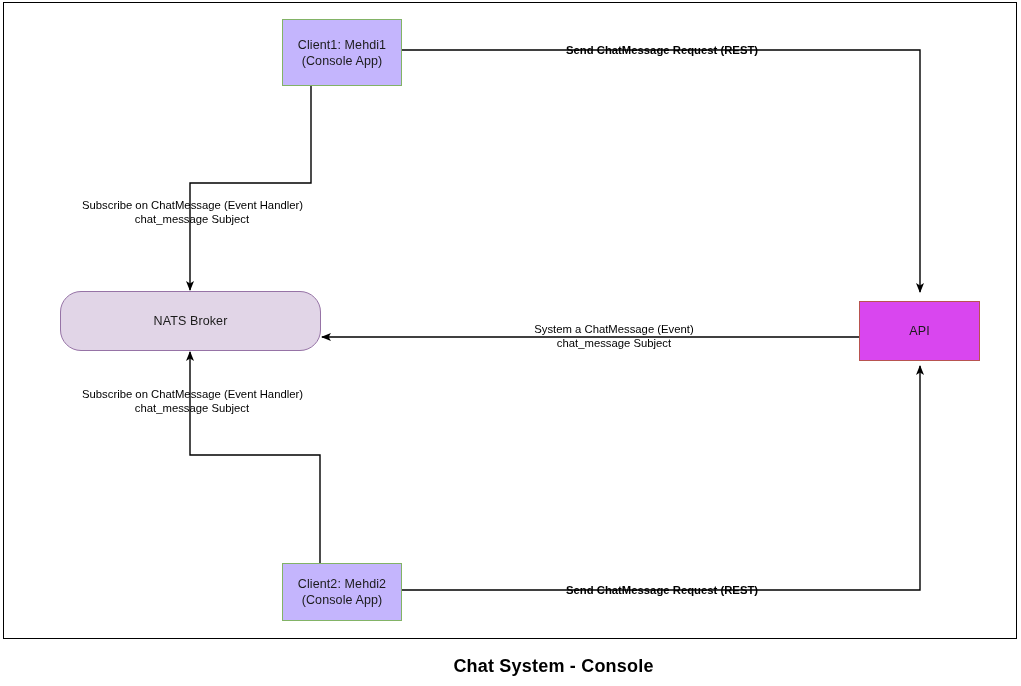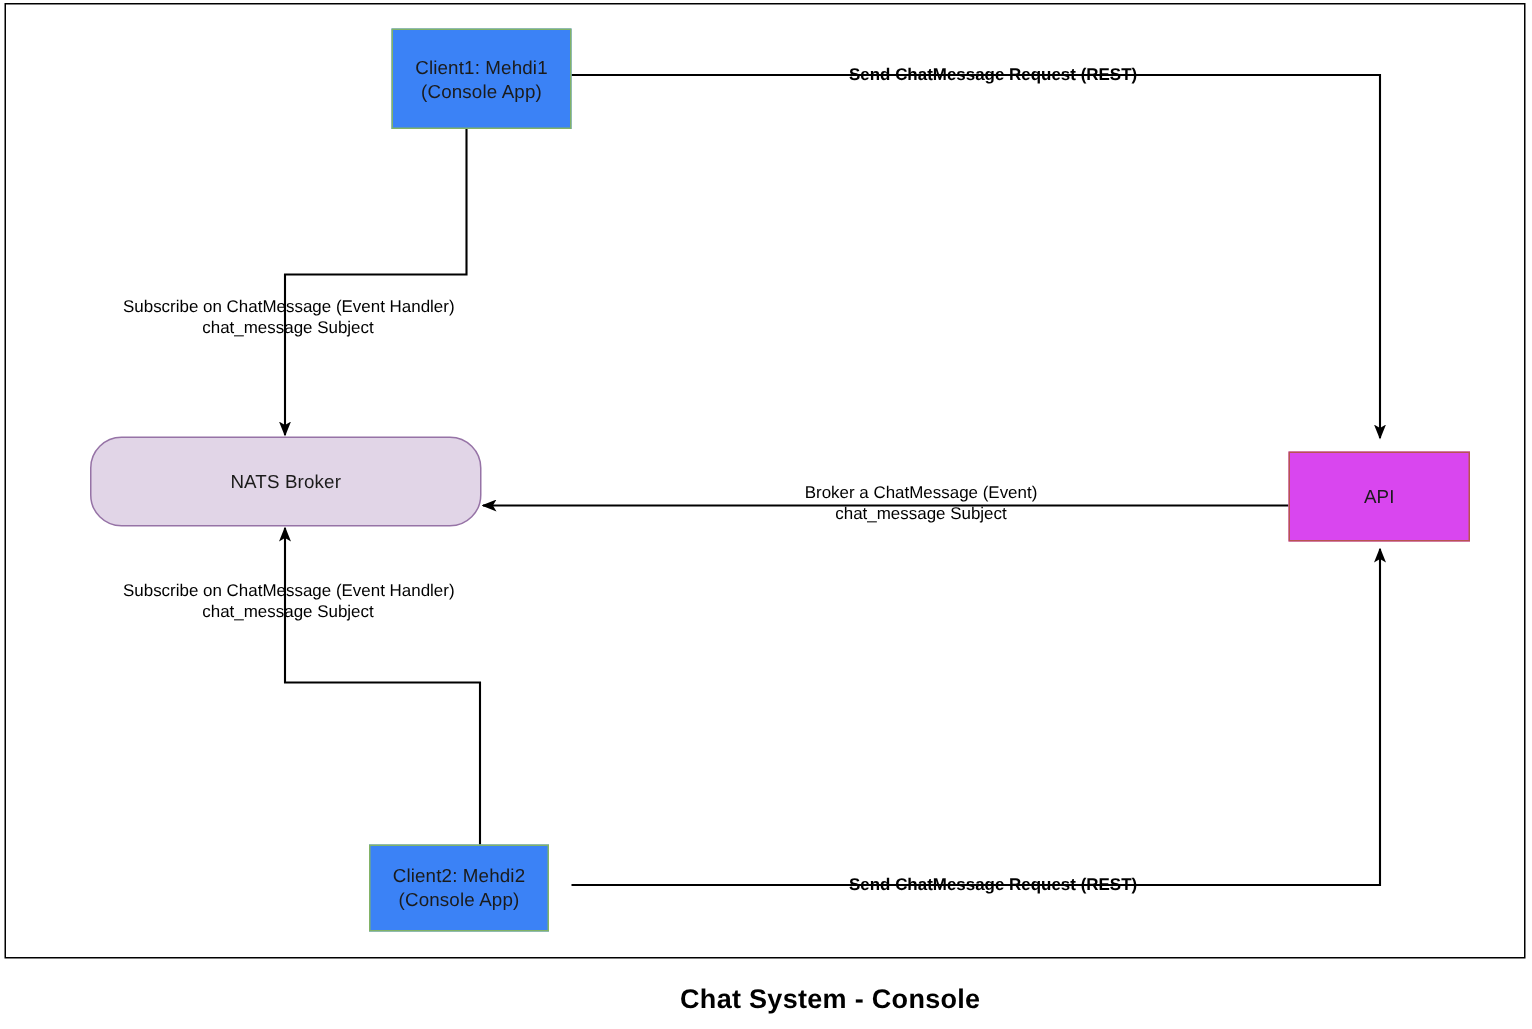--- a/index.html
+++ b/index.html
@@ -43,22 +43,23 @@
     display: flex;
     align-items: center;
     justify-content: center;
     text-align: center;
     font-size: 12.5px;
     color: #1b1b1b;
     line-height: 16px;
     letter-spacing: 0.1px;
   }
   .node-client {
-    background: #3b82f6;
+    background: #c4b5fd;
     border: 1px solid #82b366;
+    margin-left: 21px;
   }
   .node-broker {
     background: #e1d5e7;
     border: 1px solid #9673a6;
     border-radius: 21px;
   }
   .node-api {
     background: #d946ef;
     border: 1px solid #b85450;
   }
@@ -134,38 +135,38 @@
   </div>
 
   <div class="node node-broker" style="left:60px; top:291px; width:261px; height:60px;">
     <span>NATS Broker</span>
   </div>
 
   <div class="node node-api" style="left:859px; top:301px; width:121px; height:60px;">
     <span>API</span>
   </div>
 
-  <div class="node node-client" style="left:246px; top:563px; width:120px; height:58px;">
+  <div class="node node-client" style="left:261px; top:563px; width:120px; height:58px;">
     <div>
       <span class="ln">Client2: Mehdi2</span>
       <span class="ln">(Console App)</span>
     </div>
   </div>
 
   <div class="edge-label bold" style="left:566px; top:44px; width:192px;">
     <span class="ln">Send ChatMessage Request (REST)</span>
   </div>
 
   <div class="edge-label" style="left:82px; top:199px; width:220px;">
     <span class="ln">Subscribe on ChatMessage (Event Handler)</span>
     <span class="ln">chat_message Subject</span>
   </div>
 
   <div class="edge-label" style="left:525px; top:323px; width:178px;">
-    <span class="ln">Broker a ChatMessage (Event)</span>
+    <span class="ln">System a ChatMessage (Event)</span>
     <span class="ln">chat_message Subject</span>
   </div>
 
   <div class="edge-label" style="left:82px; top:388px; width:220px;">
     <span class="ln">Subscribe on ChatMessage (Event Handler)</span>
     <span class="ln">chat_message Subject</span>
   </div>
 
   <div class="edge-label bold" style="left:566px; top:584px; width:192px;">
     <span class="ln">Send ChatMessage Request (REST)</span>

